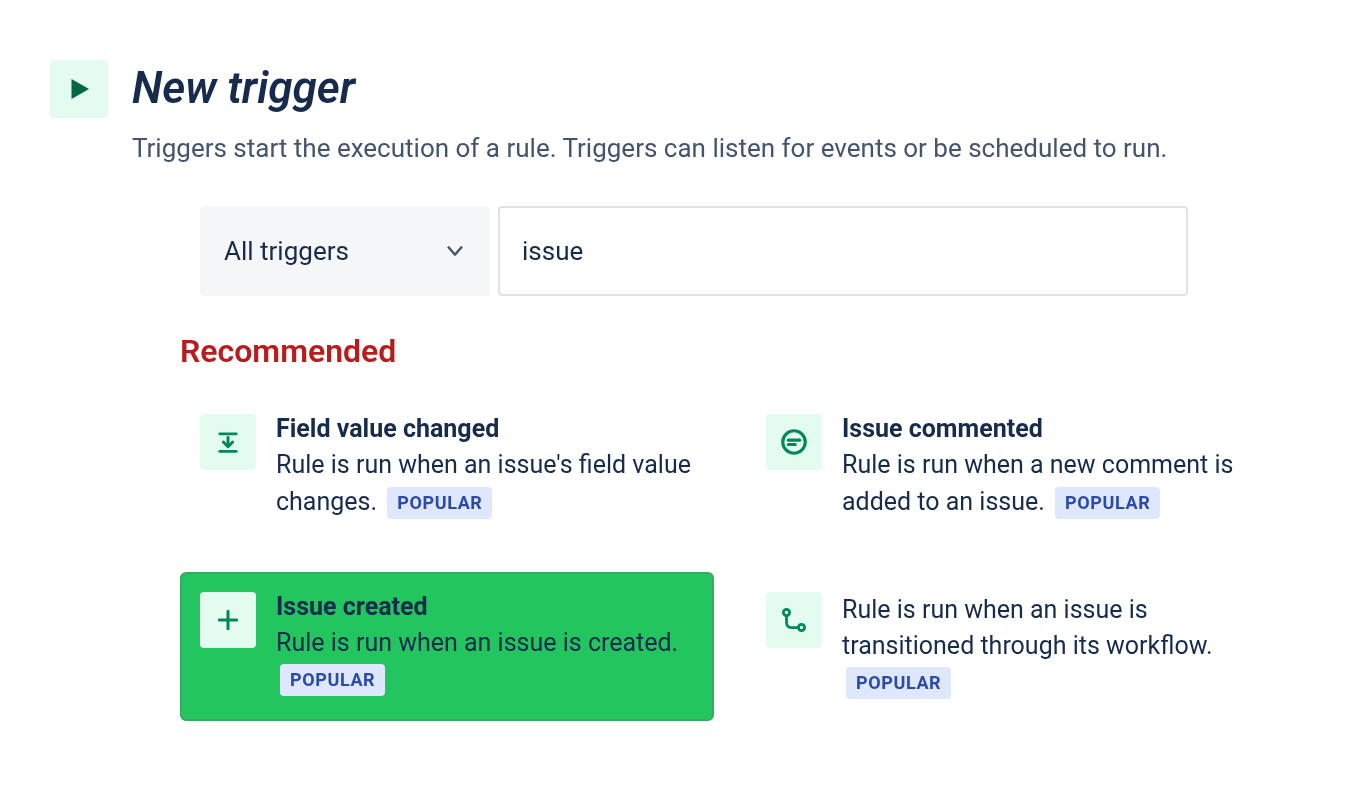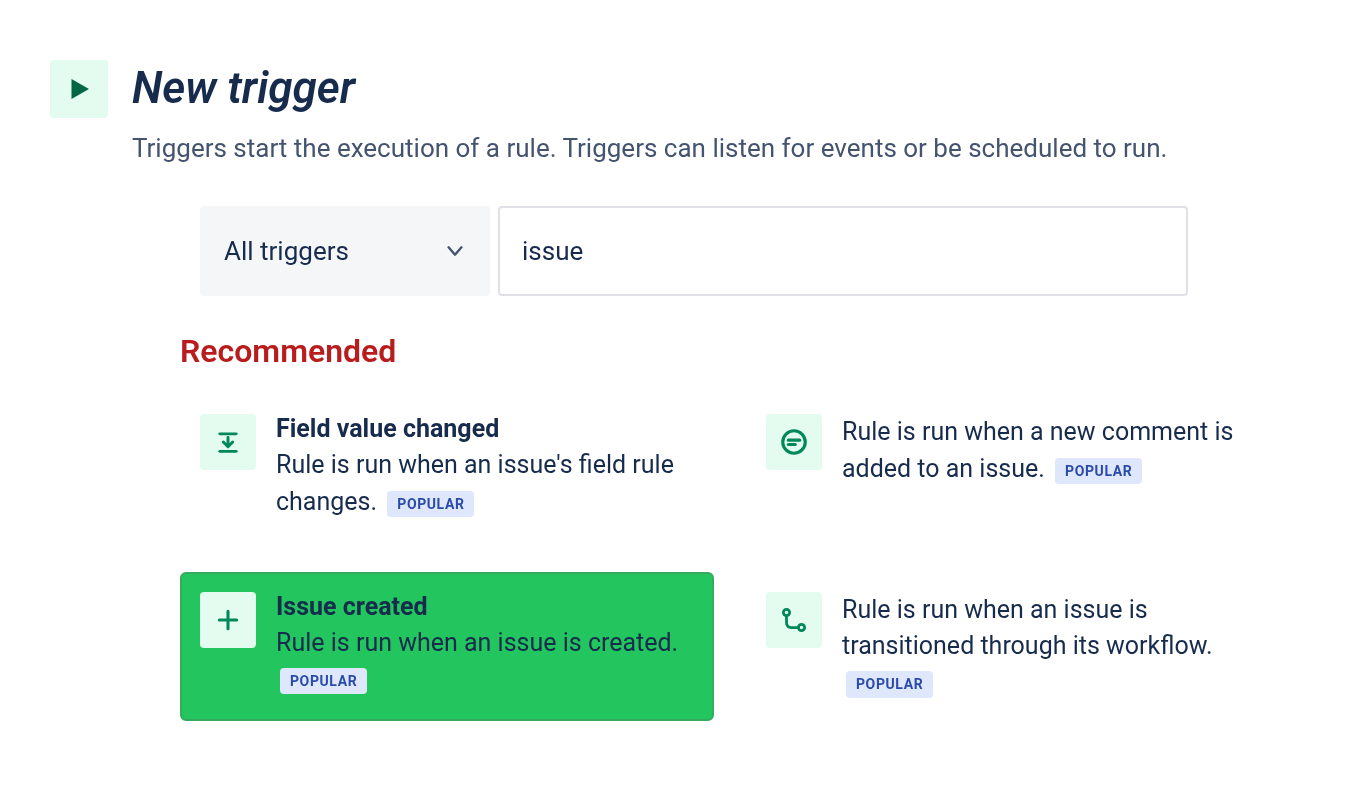--- a/index.html
+++ b/index.html
@@ -121,21 +121,21 @@
     }
     .card-desc {
       font-size: 25px;
       color: #172B4D;
       line-height: 1.45;
     }
     .popular-badge {
       display: inline-block;
       background: #DFE7FD;
       color: #2A4BA8;
-      font-size: 14px;
+      font-size: 18px;
       font-weight: 700;
       letter-spacing: 0.6px;
       padding: 3px 10px;
       border-radius: 4px;
       text-transform: uppercase;
       vertical-align: 1px;
       margin-left: 4px;
     }
     .chevron-down {
       width: 22px;
@@ -174,35 +174,36 @@
     <div class="card-icon-box">
       <svg width="28" height="28" viewBox="0 0 24 24">
         <line x1="5" y1="5" x2="19" y2="5" stroke="#00875A" stroke-width="2.5" stroke-linecap="round"></line>
         <path d="M12 8 L12 16 M8 12 L12 16 L16 12" fill="none" stroke="#00875A" stroke-width="2.5" stroke-linecap="round" stroke-linejoin="round"></path>
         <line x1="5" y1="20" x2="19" y2="20" stroke="#00875A" stroke-width="2.5" stroke-linecap="round"></line>
       </svg>
     </div>
     <div class="card-body">
       <div class="card-title">Field value changed</div>
       <div class="card-desc">
-        <span>Rule is run when an issue's field rule changes.</span>
+        <span>Rule is run when an issue's field value changes.</span>
         <span class="popular-badge">POPULAR</span>
       </div>
     </div>
   </div>
 
   <div class="card">
     <div class="card-icon-box">
       <svg width="30" height="30" viewBox="0 0 24 24">
         <circle cx="12" cy="12" r="9" fill="none" stroke="#00875A" stroke-width="2.5"></circle>
         <line x1="7.5" y1="10.5" x2="16.5" y2="10.5" stroke="#00875A" stroke-width="2.5" stroke-linecap="round"></line>
         <line x1="7.5" y1="14" x2="13" y2="14" stroke="#00875A" stroke-width="2.5" stroke-linecap="round"></line>
       </svg>
     </div>
     <div class="card-body">
+      <div class="card-title">Issue commented</div>
       <div class="card-desc">
         <span>Rule is run when a new comment is added to an issue.</span>
         <span class="popular-badge">POPULAR</span>
       </div>
     </div>
   </div>
 
   <div class="card selected">
     <div class="card-icon-box">
       <svg width="26" height="26" viewBox="0 0 24 24">

